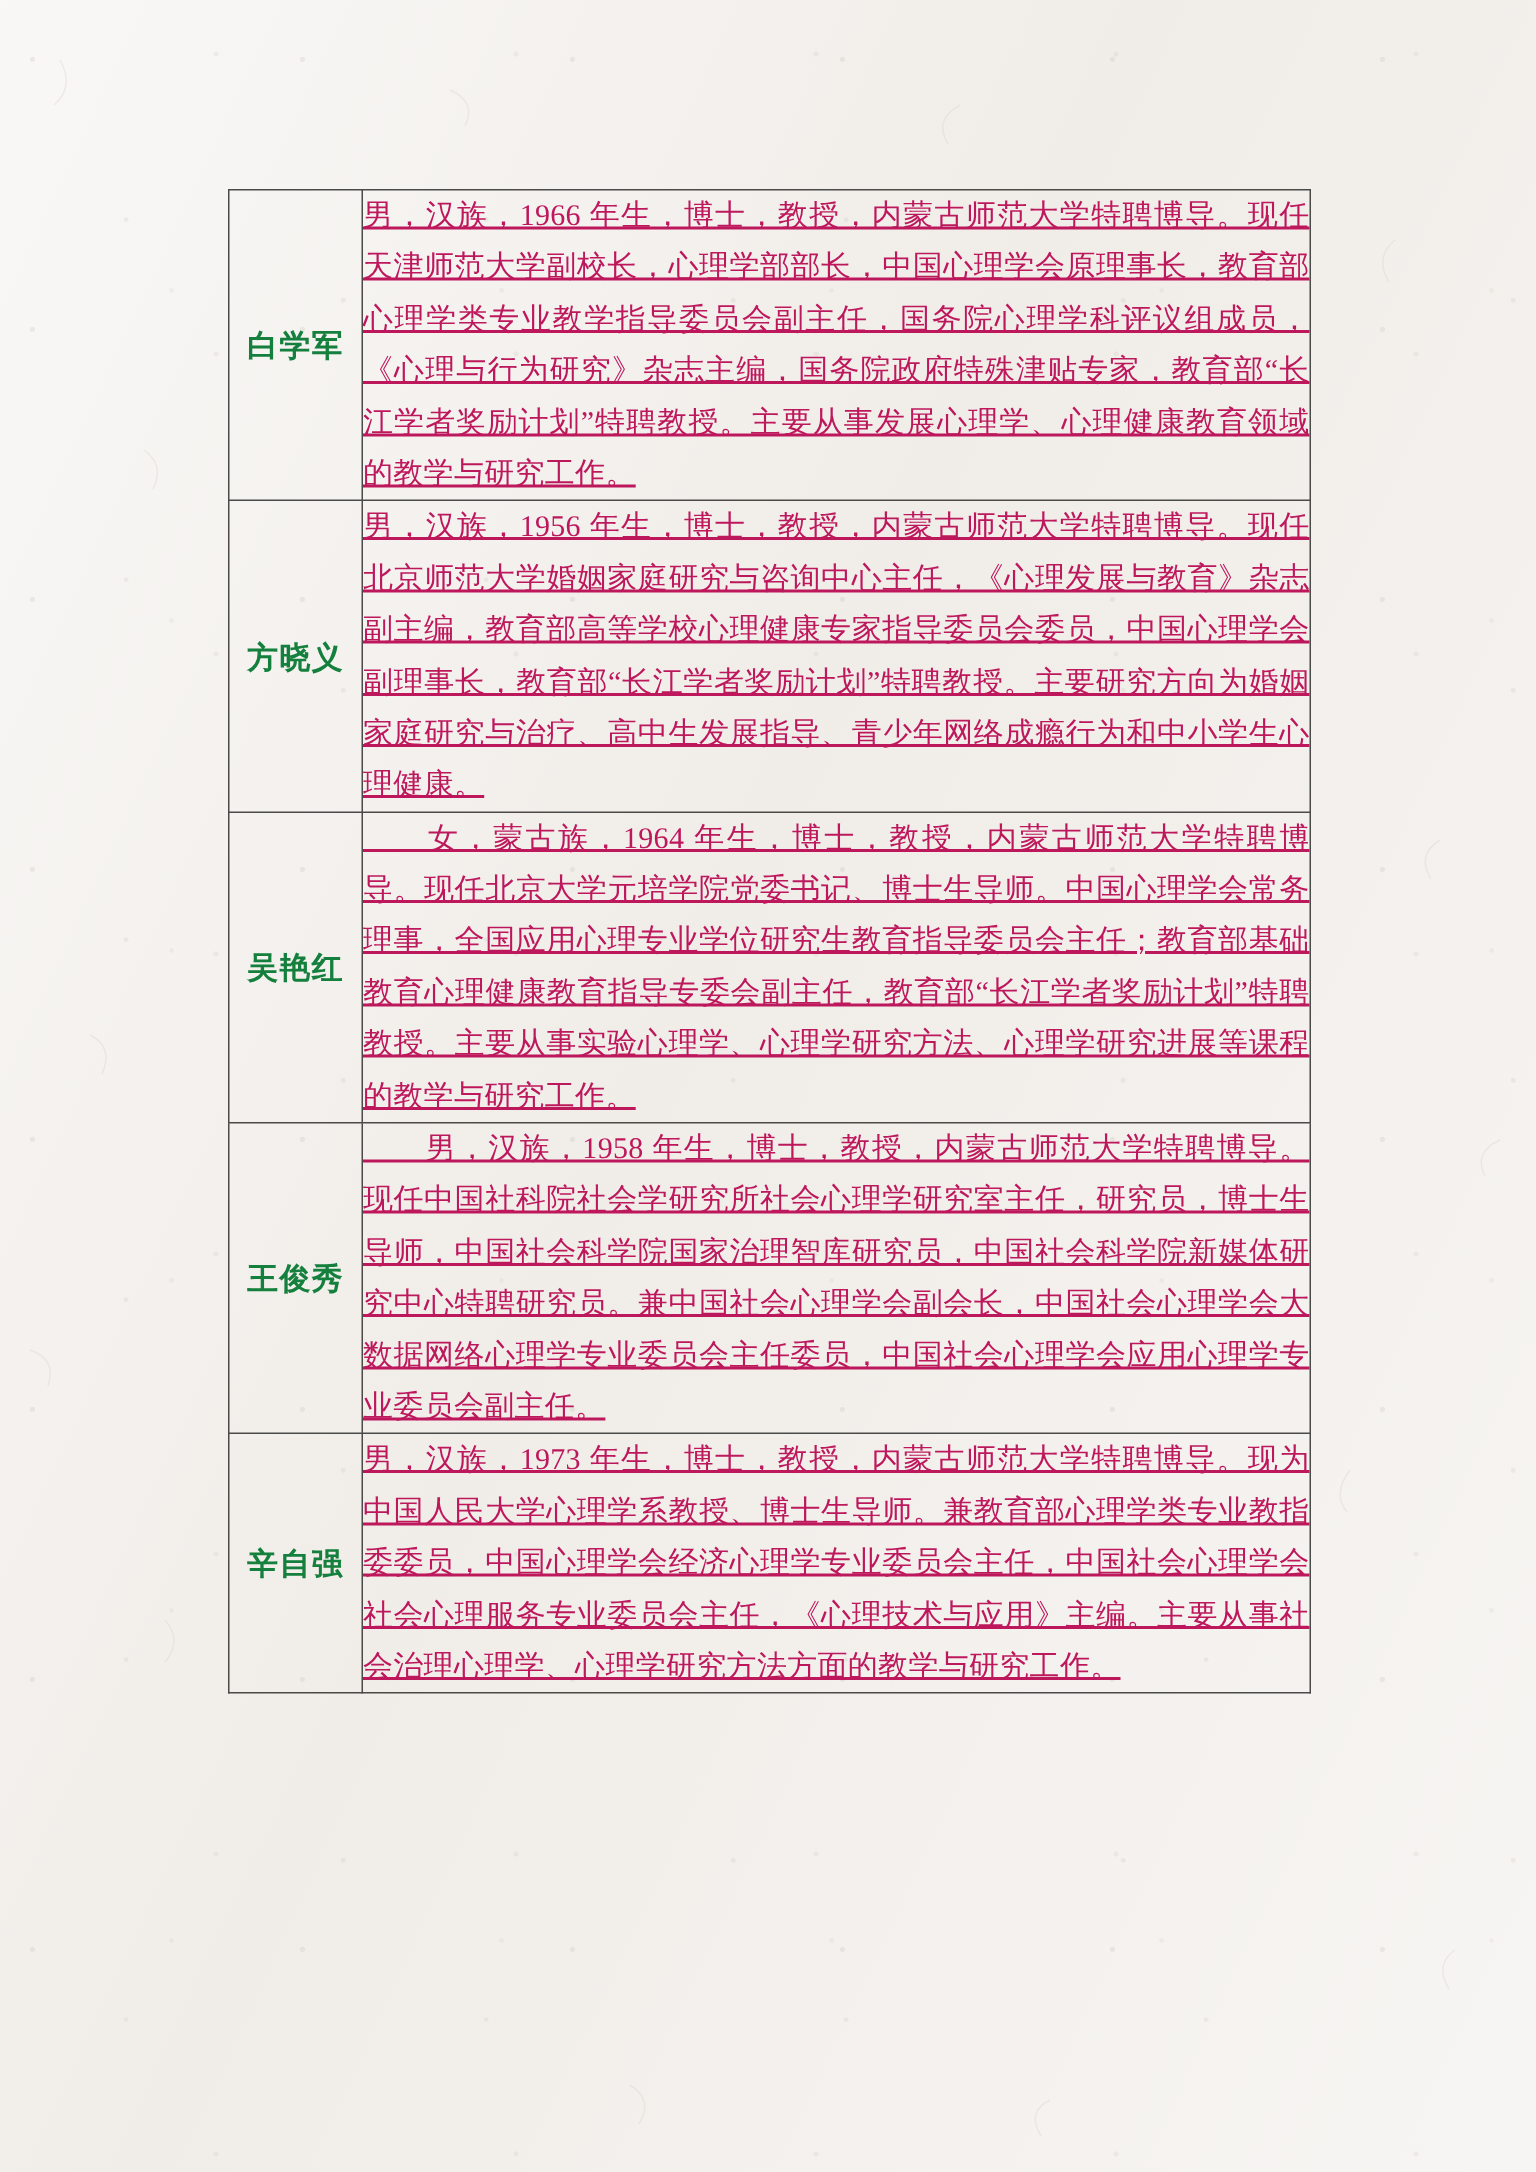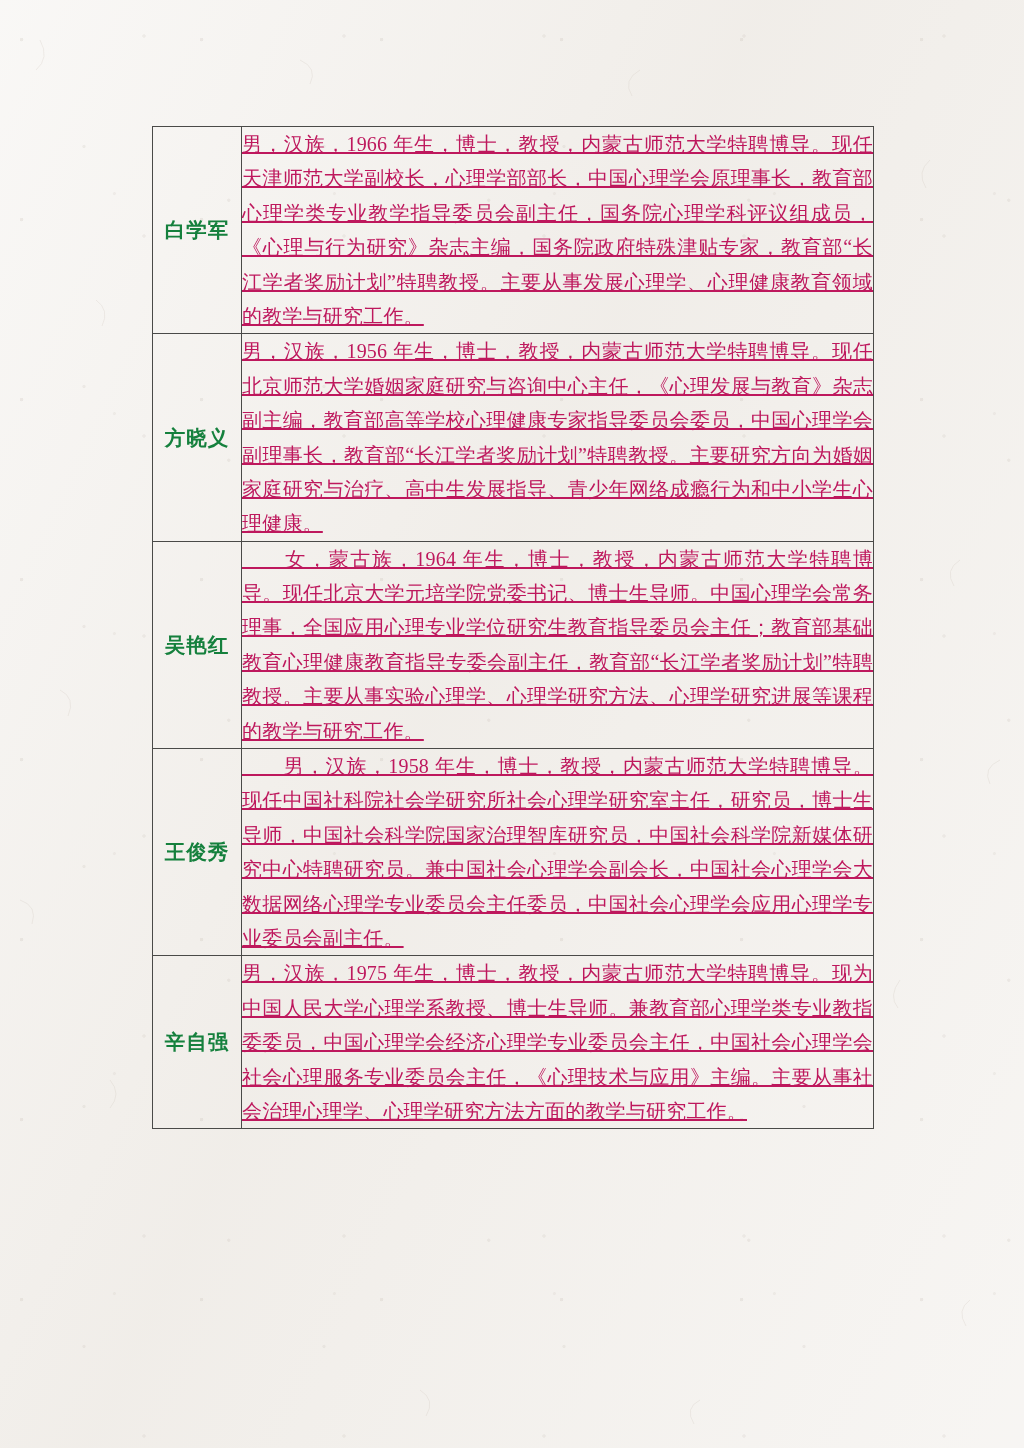--- a/index.html
+++ b/index.html
@@ -122,18 +122,18 @@
       </tr>
       <tr>
         <td class="name-cell">王俊秀</td>
         <td class="bio-cell">
             <span class="bio-text">　　男，汉族，1958 年生，博士，教授，内蒙古师范大学特聘博导。现任中国社科院社会学研究所社会心理学研究室主任，研究员，博士生导师，中国社会科学院国家治理智库研究员，中国社会科学院新媒体研究中心特聘研究员。兼中国社会心理学会副会长，中国社会心理学会大数据网络心理学专业委员会主任委员，中国社会心理学会应用心理学专业委员会副主任。</span>
           </td>
       </tr>
       <tr>
         <td class="name-cell">辛自强</td>
         <td class="bio-cell">
-            <span class="bio-text">男，汉族，1975 年生，博士，教授，内蒙古师范大学特聘博导。现为中国人民大学心理学系教授、博士生导师。兼教育部心理学类专业教指委委员，中国心理学会经济心理学专业委员会主任，中国社会心理学会社会心理服务专业委员会主任，《心理技术与应用》主编。主要从事社会治理心理学、心理学研究方法方面的教学与研究工作。</span>
+            <span class="bio-text">男，汉族，1973 年生，博士，教授，内蒙古师范大学特聘博导。现为中国人民大学心理学系教授、博士生导师。兼教育部心理学类专业教指委委员，中国心理学会经济心理学专业委员会主任，中国社会心理学会社会心理服务专业委员会主任，《心理技术与应用》主编。主要从事社会治理心理学、心理学研究方法方面的教学与研究工作。</span>
           </td>
       </tr>
     </tbody>
   </table>
 </div>
 
 </body></html>

